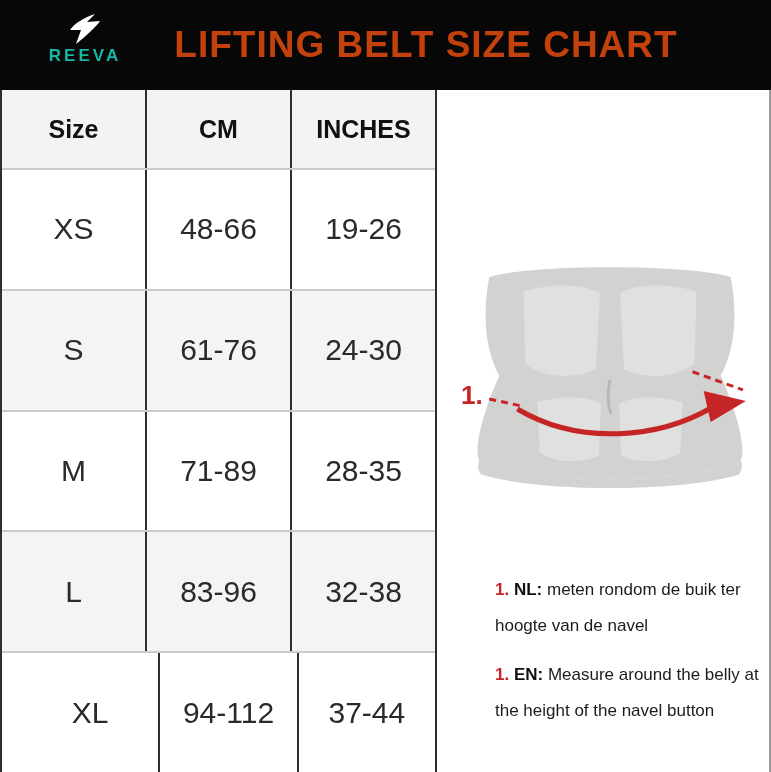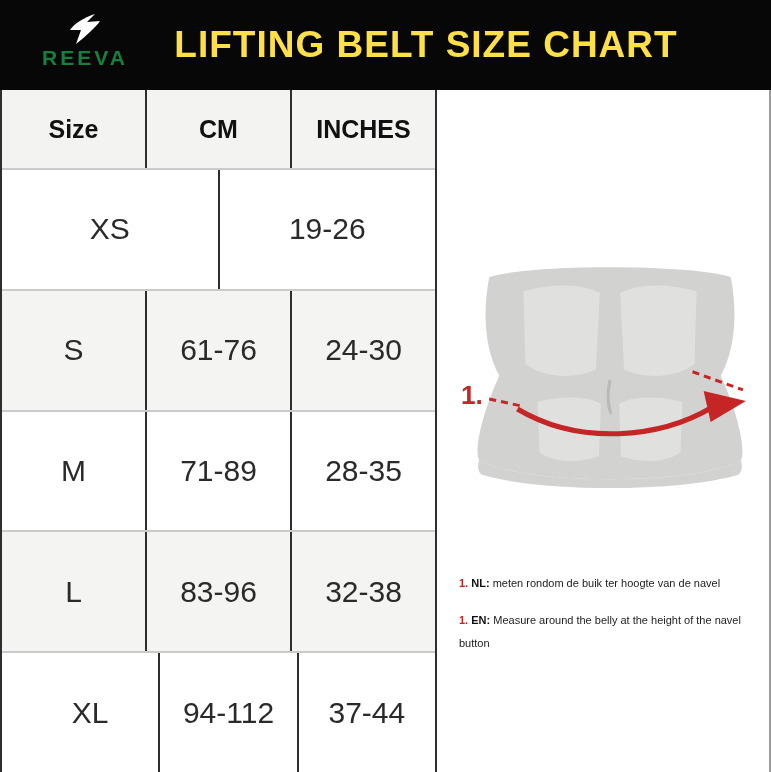--- a/index.html
+++ b/index.html
@@ -14,24 +14,24 @@
   .top-bar {
     position:relative; height:90px; background:#070707;
     display:flex; align-items:center; justify-content:center;
   }
   .brand {
     position:absolute; left:30px; top:14px; width:110px;
     display:flex; flex-direction:column; align-items:center; color:#ffffff;
   }
   .brand-icon { width:34px; height:30px; margin-bottom:2px; }
   .brand-name {
-    font-size:21px; font-weight:bold; letter-spacing:3px; color:#15803d;text-align:center;
+    font-size:17px; font-weight:bold; letter-spacing:3px; color:#14b8a6;text-align:center;
   }
   .bar-title {
-    color:#fde047; font-weight:bold; font-size:37px; letter-spacing:1px;
+    color:#c2410c; font-weight:bold; font-size:37px; letter-spacing:1px;
     margin-left:81px; white-space:nowrap;
   }
 
   
   .content { display:flex; height:682px; }
 
   
   .size-table {
     width:437px; display:flex; flex-direction:column;
     border-left:2px solid #2e2e2e; border-right:2px solid #2e2e2e;
@@ -49,21 +49,21 @@
 
   
   .right-panel {
     flex:1; position:relative; background:#ffffff;
     border-right:2px solid #9b9b9b;
   }
   .torso-wrap { position:absolute; left:22px; top:163px; width:302px; }
 
   .notes { position:absolute; left:22px; top:482px; width:312px; }
   .note {
-    font-size:11px; line-height:2.1; color:#1c1c1c; margin-bottom:14px;
+    font-size:17px; line-height:2.1; color:#1c1c1c; margin-bottom:14px;margin-left:36px;
   }
   .note .marker { color:#c62525; font-weight:bold; }
   .note .lang { font-weight:bold; color:#111111; }
 </style>
 </head>
 <body>
 
 <div class="page">
 
   <div class="top-bar">
@@ -80,20 +80,21 @@
 
     <div class="size-table">
       <div class="trow head">
         <div class="tcell">Size</div>
         <div class="tcell">CM</div>
         <div class="tcell">INCHES</div>
       </div>
 
       <div style="display:contents;"><div class="trow">
             <div class="tcell">XS</div>
+            <div class="tcell">48-66</div>
             <div class="tcell">19-26</div>
           </div><div class="trow alt">
             <div class="tcell">S</div>
             <div class="tcell">61-76</div>
             <div class="tcell">24-30</div>
           </div><div class="trow">
             <div class="tcell">M</div>
             <div class="tcell">71-89</div>
             <div class="tcell">28-35</div>
           </div><div class="trow alt">

